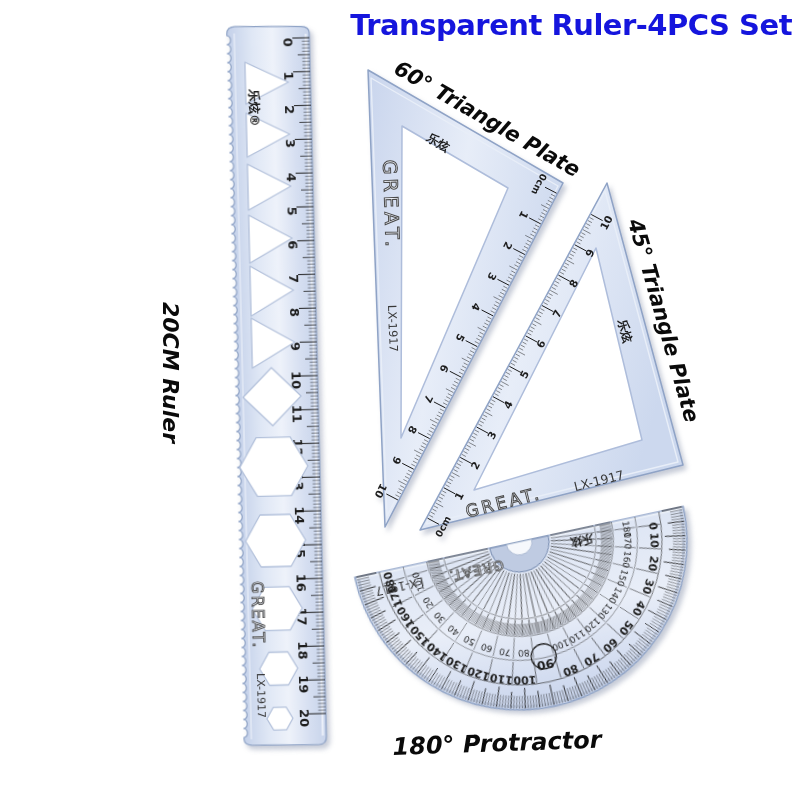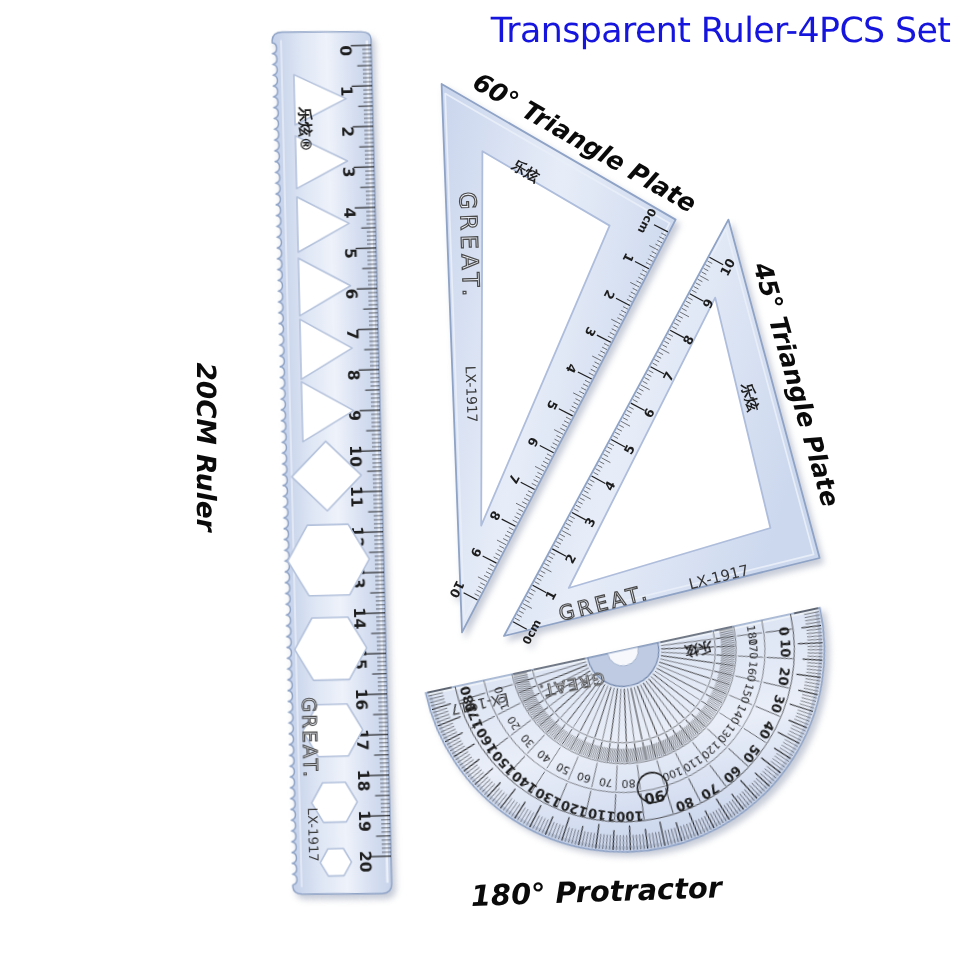--- a/index.html
+++ b/index.html
@@ -1,18 +1,18 @@
 <!DOCTYPE html>
 <html><head>
 <meta charset="utf-8">
 <style>
   html,body{margin:0;padding:0;background:#fff;}
   .canvas{position:relative;width:800px;height:800px;background:#ffffff;overflow:hidden;
           font-family:"DejaVu Sans","Liberation Sans",sans-serif;}
-  .title{position:absolute;top:8px;right:8px;font-size:29px;font-weight:400;
+  .title{position:absolute;top:8px;right:8px;font-size:29px;font-weight:700;
          letter-spacing:-0.5px;white-space:nowrap;}
   .plabel{position:absolute;font-weight:700;font-style:italic;color:#0a0a0a;
           white-space:nowrap;transform-origin:left top;}
   .lbl60{left:402px;top:56px;font-size:21px;transform:rotate(30deg);}
   .lbl45{left:646px;top:216px;font-size:21px;transform:rotate(74deg);}
   .lblruler{left:183px;top:302px;font-size:22px;transform:rotate(90deg);}
   .lblprot{left:392px;top:733px;font-size:24px;transform:rotate(-2deg);}
   svg.scene{position:absolute;left:0;top:0;}
   .obj{filter:drop-shadow(3px 4px 2.5px rgba(105,118,150,0.38));}
   svg text{font-family:"DejaVu Sans","Liberation Sans",sans-serif;}

